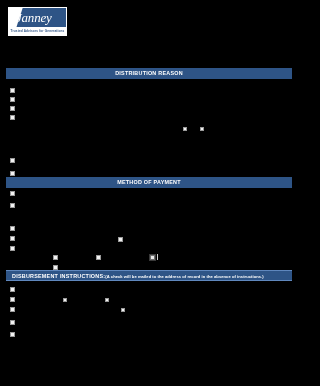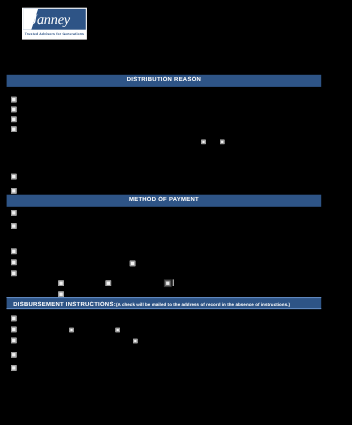--- a/index.html
+++ b/index.html
@@ -18,21 +18,21 @@
 
   #page {
     position: absolute;
     inset: 0;
     background: #000000;
   }
 
   
   .logo-wrap {
     position: absolute;
-    left: 20px;
+    left: 8px;
     top: 7px;
     width: 59px;
     height: 29px;
     background: #ffffff;
     padding: 1px;
     box-sizing: border-box;
   }
   .logo-bar {
     position: relative;
     width: 100%;

